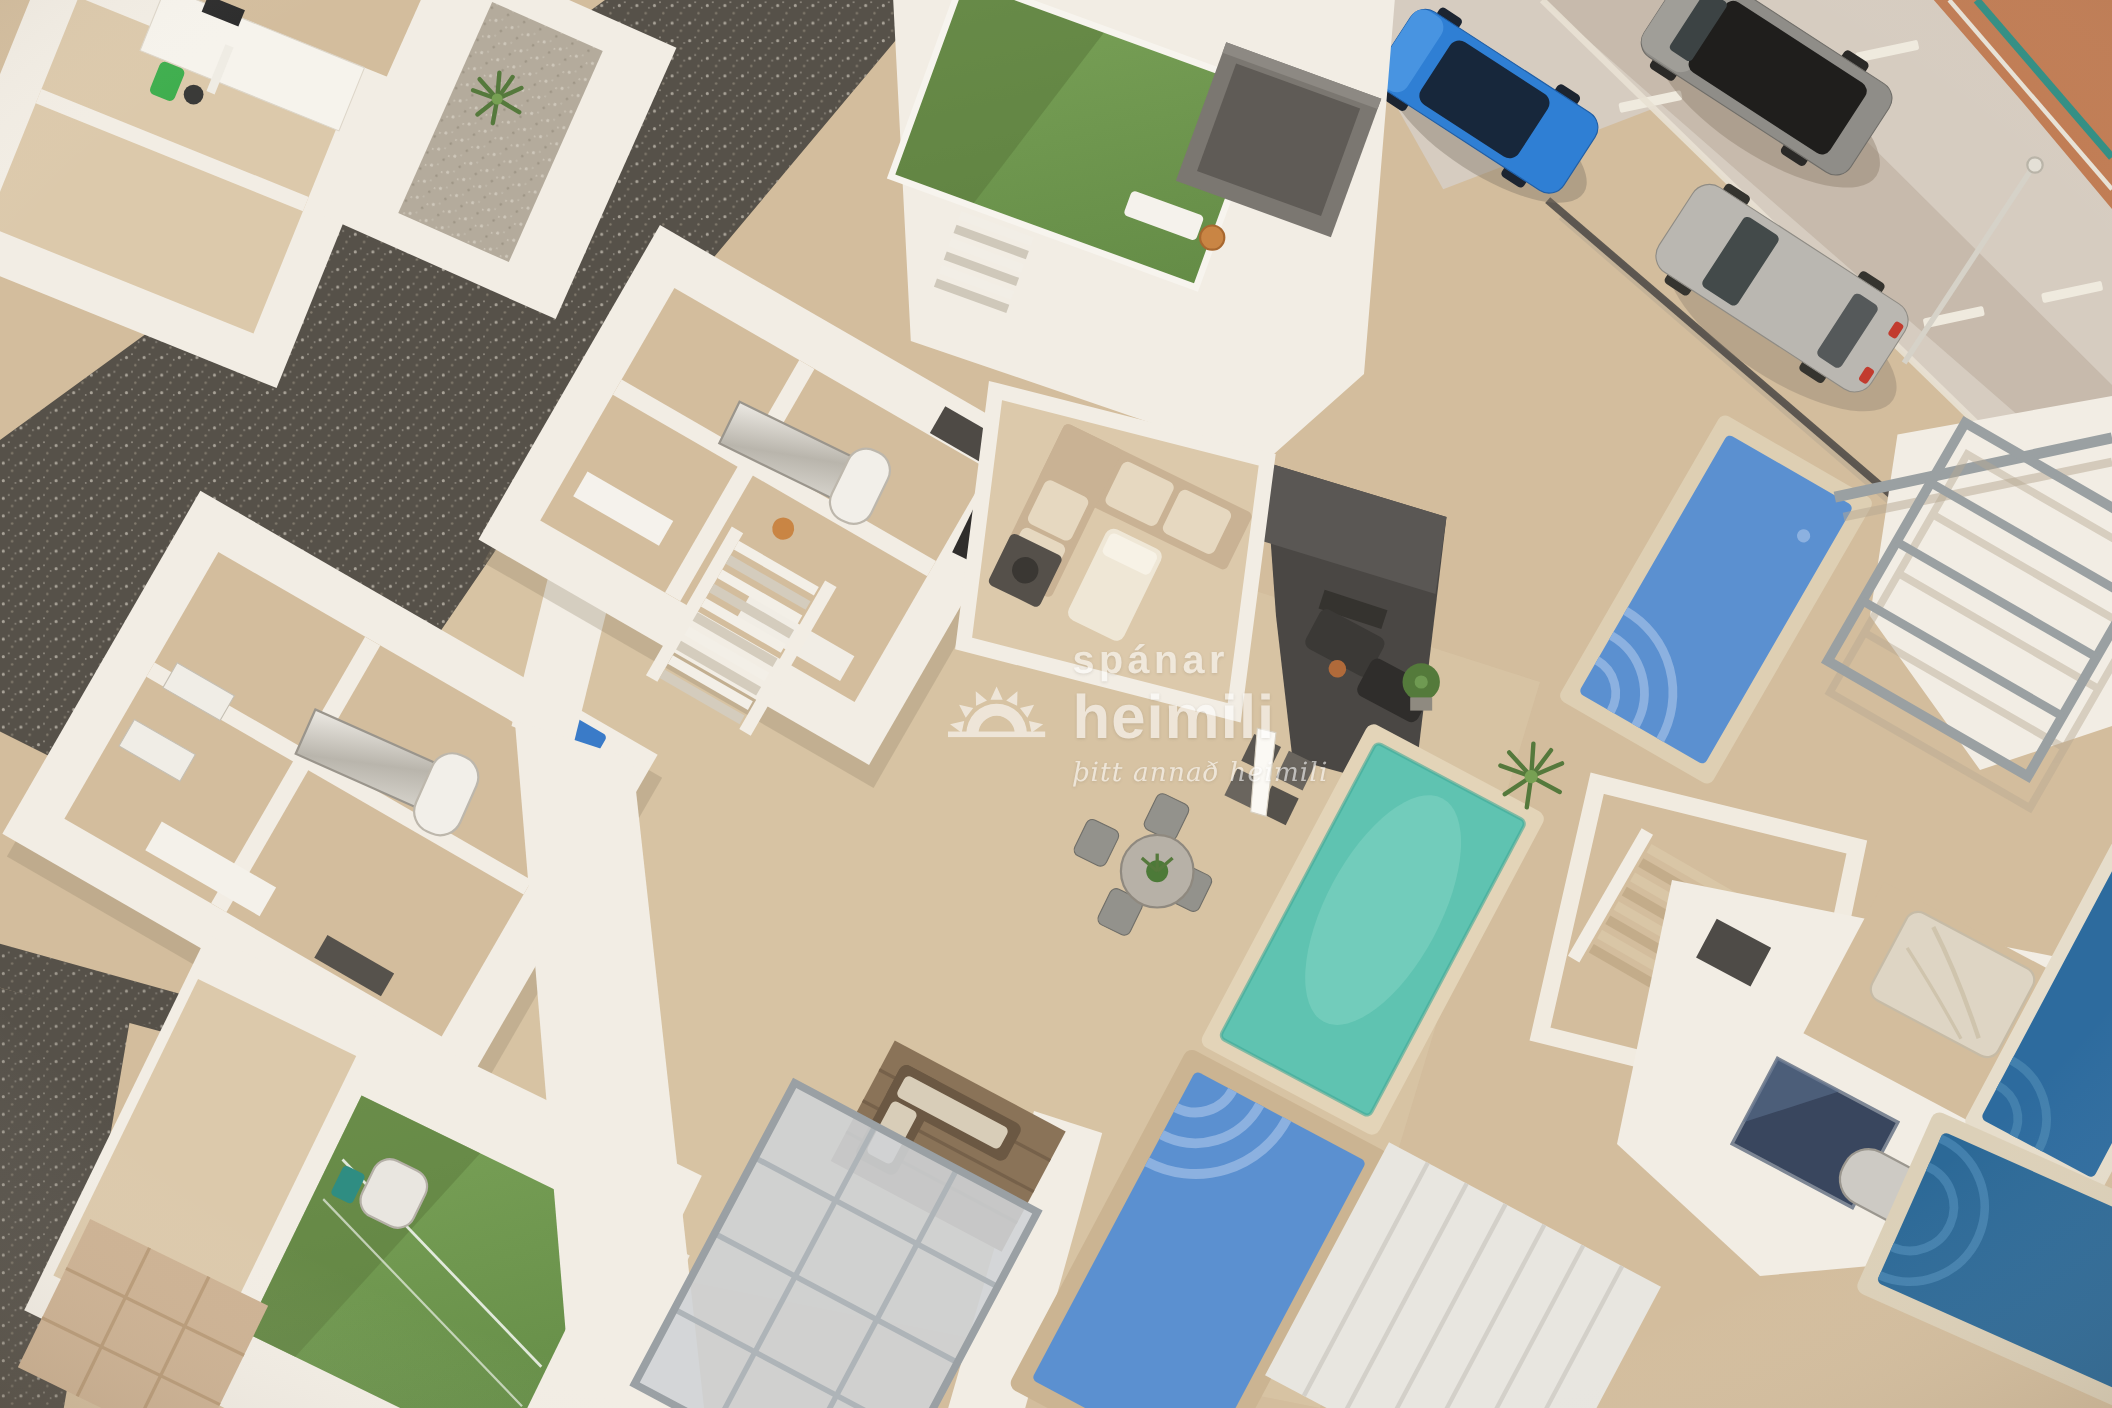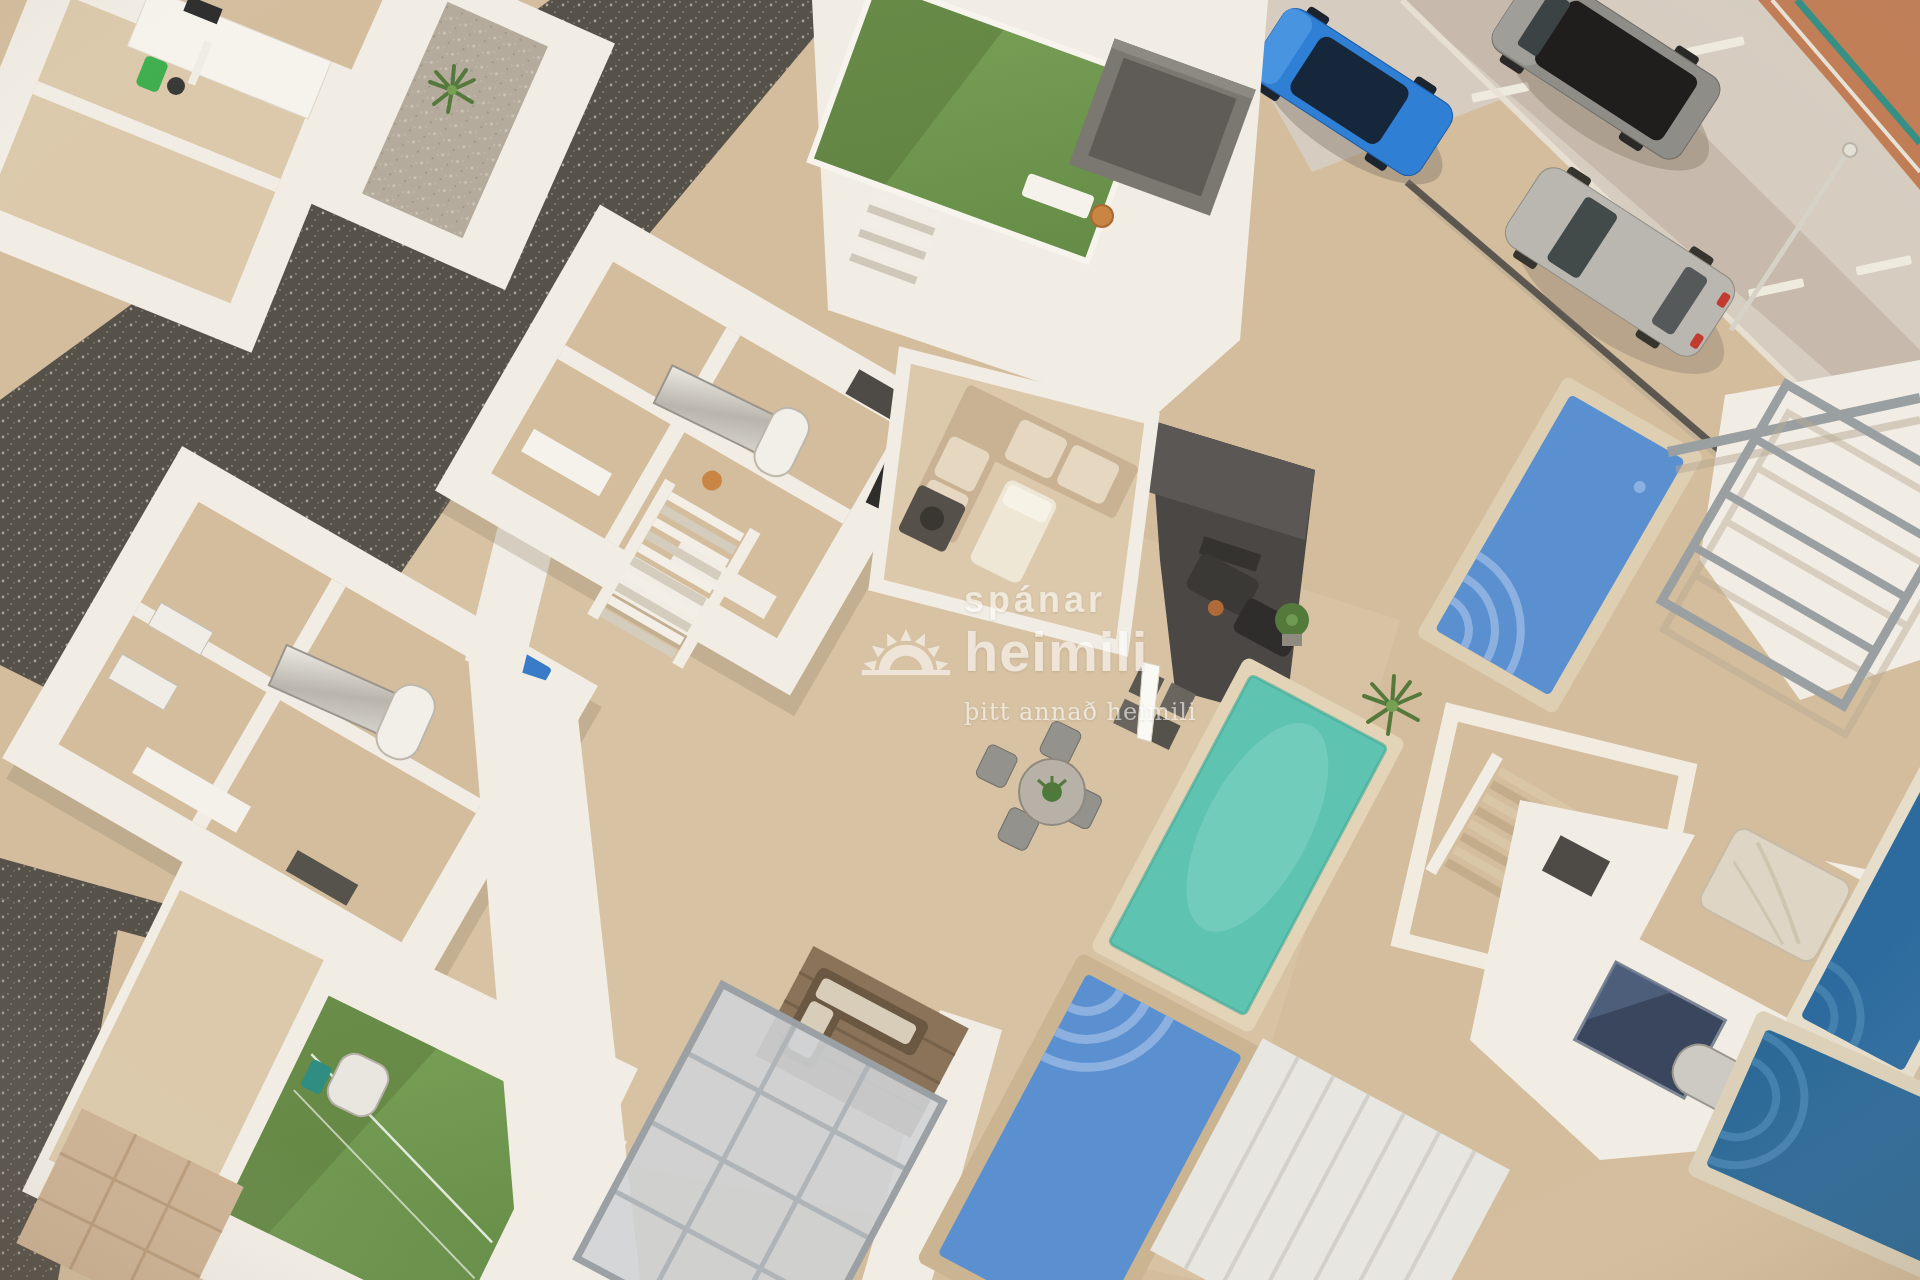--- a/index.html
+++ b/index.html
@@ -8,28 +8,28 @@
   #stage svg.scene{position:absolute;left:0;top:0;width:100%;height:100%;display:block;}
   .wall{fill:var(--wall);}
   .terrace{fill:var(--terrace);}
   .terraceL{fill:var(--terrace-light);}
   .roadF{fill:var(--road);}
   .gravel{fill:var(--gravel);}
   .anthra{fill:var(--anthracite);}
   .turf{fill:url(#turfGrad);}
   .shadowsoft{fill:#8d7c63;opacity:.28;}
   
-  .watermark{position:absolute;left:860px;top:582px;display:flex;align-items:center;gap:12px;
+  .watermark{position:absolute;left:860px;top:582px;display:flex;align-items:center;gap:23px;
              opacity:.58;color:var(--watermark-white);text-shadow:0 1px 3px rgba(60,50,40,.25);
              pointer-events:none;}
   .wm-logo{width:92px;height:70px;flex:0 0 auto;}
   .wm-text{display:flex;flex-direction:column;line-height:1;}
   .wm-line1{font-size:36px;font-weight:bold;letter-spacing:4px;}
   .wm-line2{font-size:56px;font-weight:bold;letter-spacing:1px;margin-top:6px;}
-  .wm-tagline{font-family:"DejaVu Serif",serif;font-size:24px;margin-top:20px;
+  .wm-tagline{font-family:"DejaVu Serif",serif;font-style:italic;font-size:24px;margin-top:10px;
               letter-spacing:1px;}
 </style>
 </head>
 <body>
 
 <div id="stage">
 <svg class="scene" viewBox="0 0 1920 1280" xmlns="http://www.w3.org/2000/svg">
   <defs>
     <pattern id="speck" width="16" height="16" patternUnits="userSpaceOnUse">
       <circle cx="3" cy="5" r="1.4" fill="#d8d2c6" opacity="0.8"></circle>

